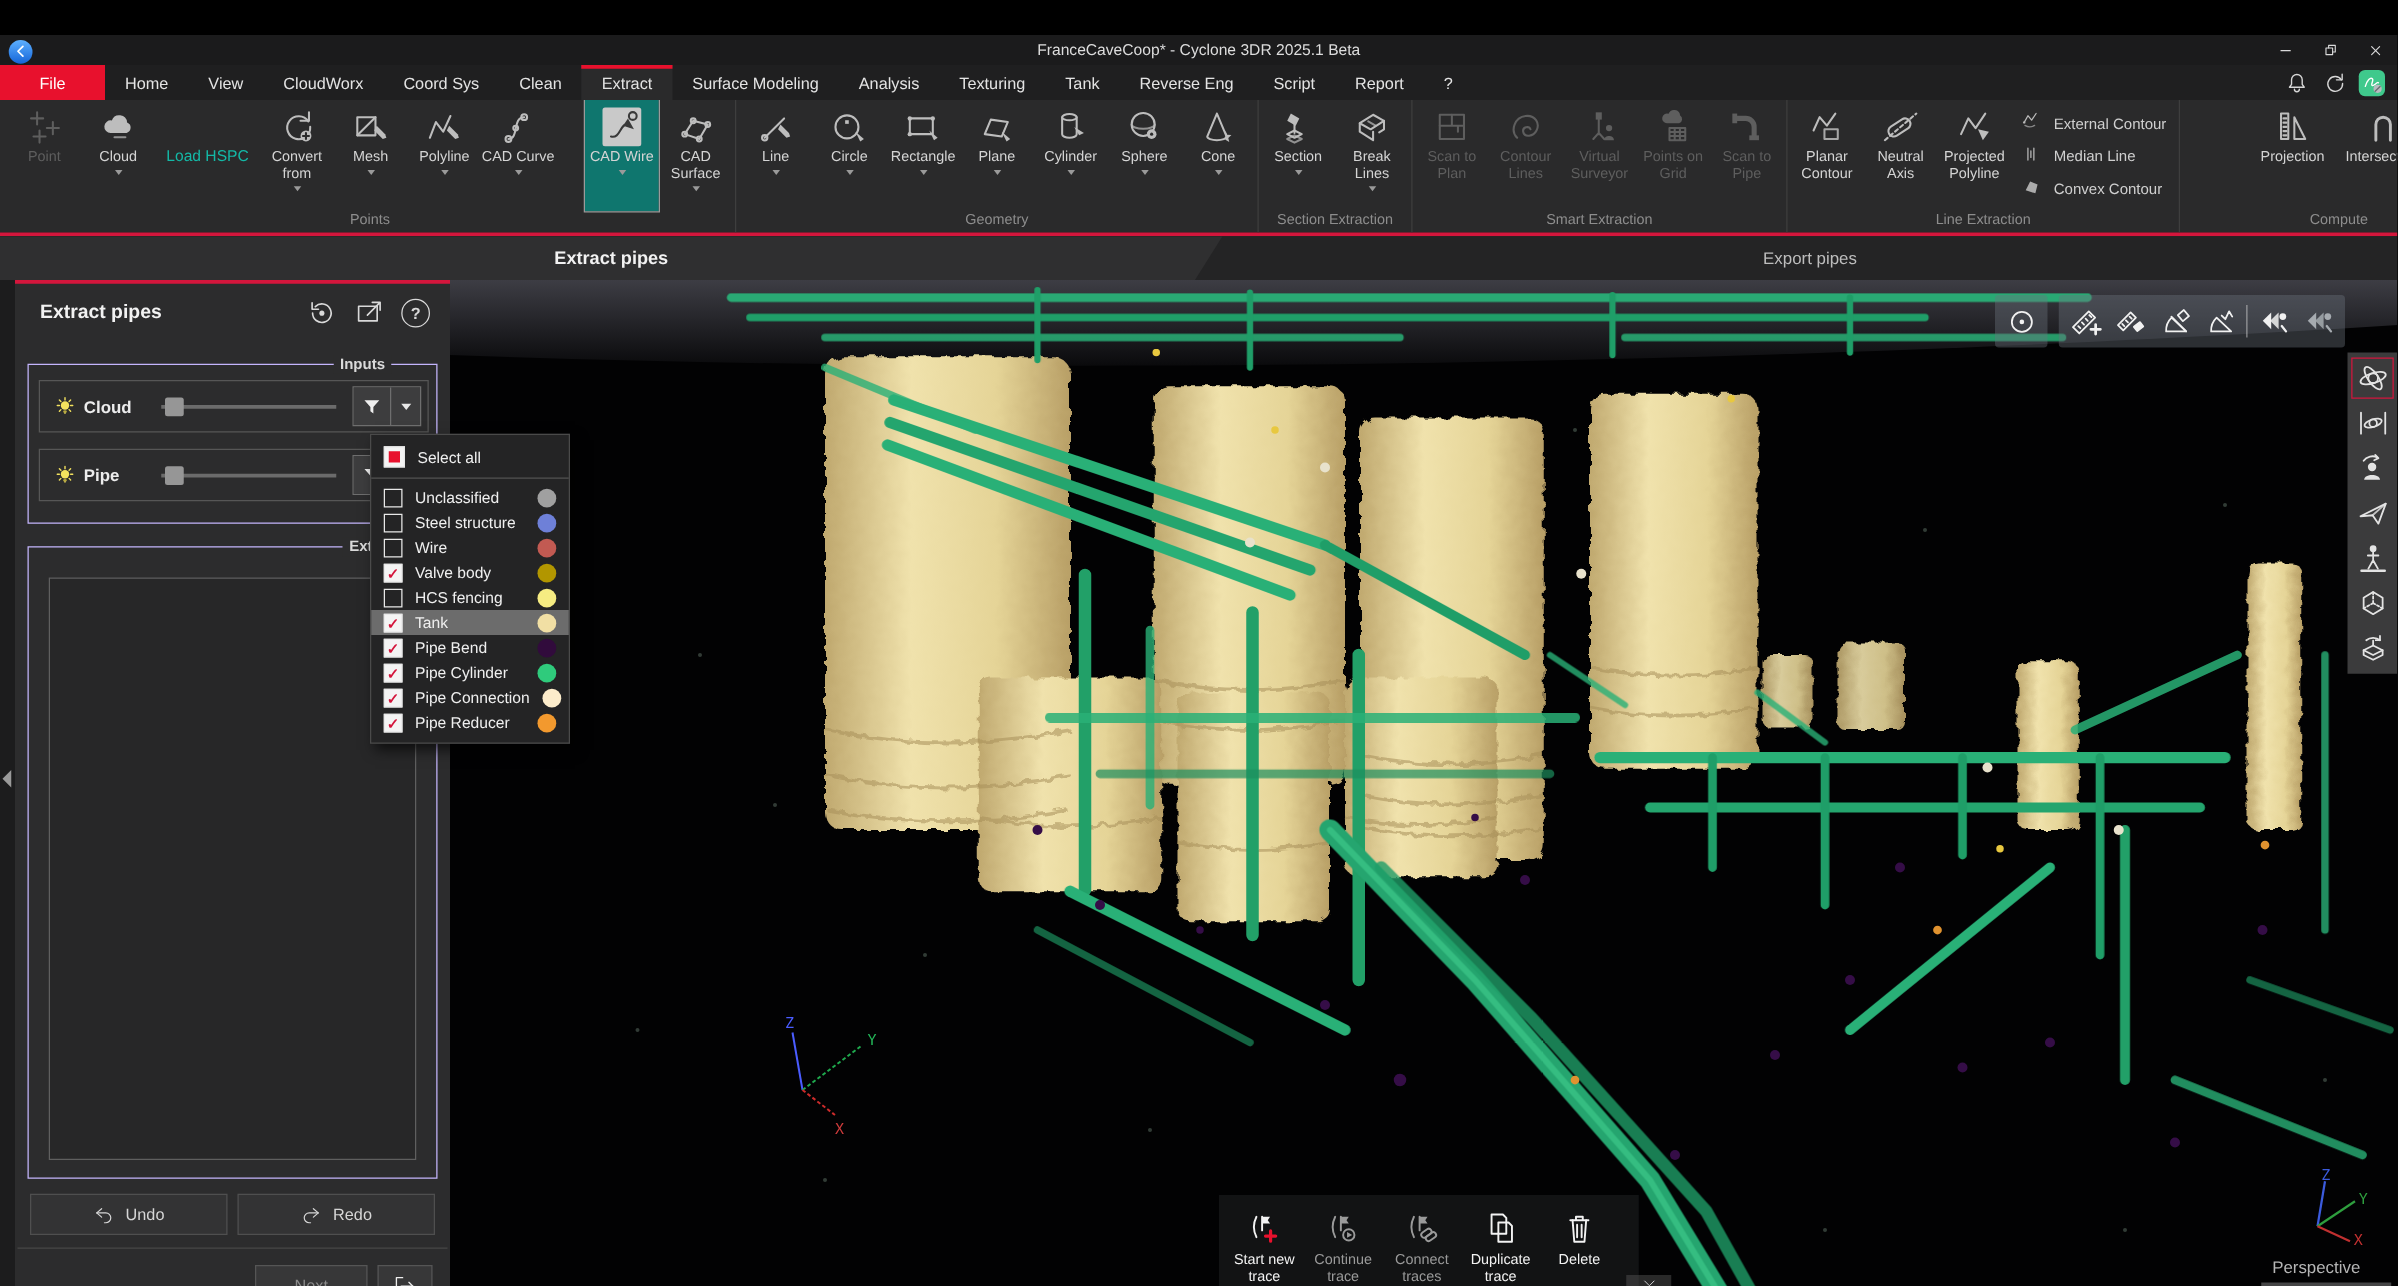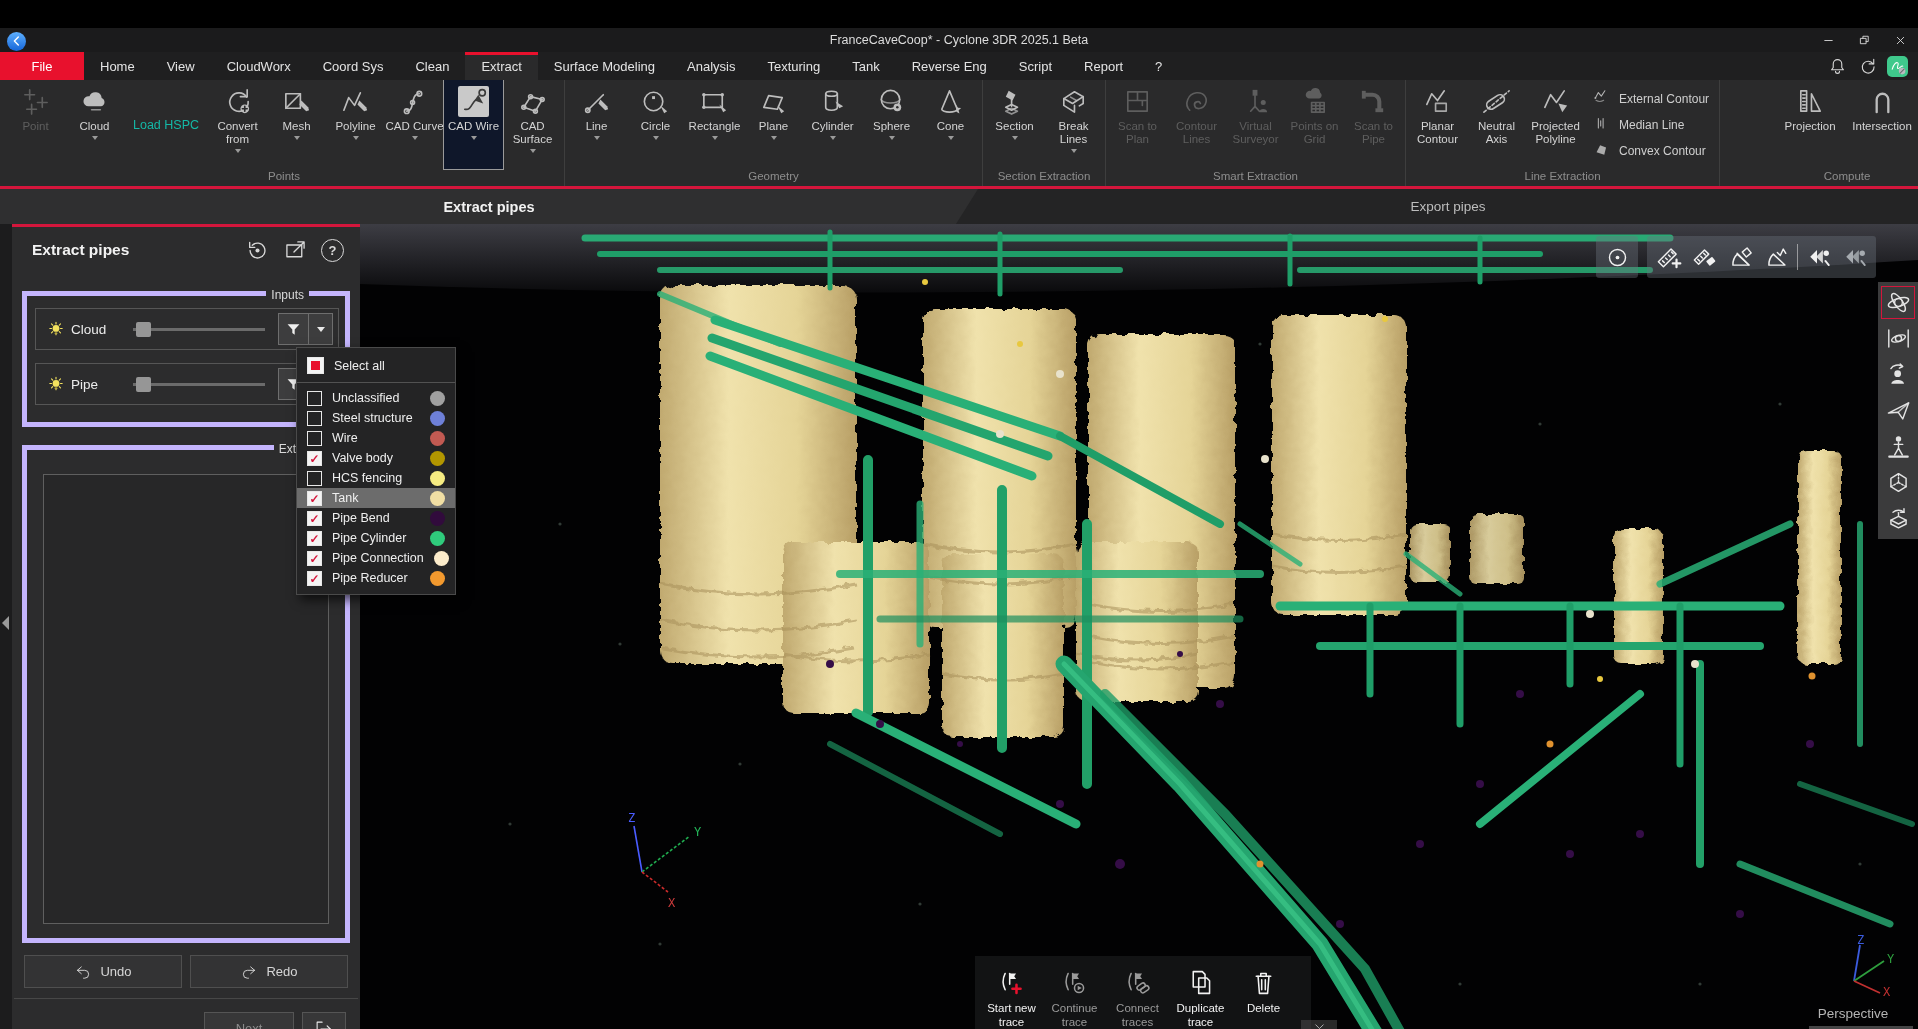--- a/index.html
+++ b/index.html
@@ -29,21 +29,21 @@
   
   .ribbon{height:106px;background:#2a2a2b;display:flex;padding-left:4px;overflow:hidden;}
   .rgroup{display:flex;flex-direction:column;border-right:1px solid #3e3e3e;padding:0 2px;flex:none;}
   .ritems{flex:1;display:flex;align-items:stretch;}
   .rname{height:17px;text-align:center;color:#8d8d8d;font-size:11.5px;line-height:15px;}
   .rbtn{width:59px;display:flex;flex-direction:column;align-items:center;padding-top:6px;color:#d4d4d4;flex:none;}
   .rbtn .ric{width:31px;height:31px;color:#bdbdbd;flex:none;}
   .rlab{font-size:11.5px;line-height:1.12;text-align:center;margin-top:3px;}
   .cr{width:0;height:0;border-left:3.5px solid transparent;border-right:3.5px solid transparent;border-top:4px solid #9a9a9a;margin-top:3px;}
   .rbtn.dim,.rbtn.dim .ric{color:#5e5e5e;}
-  .rbtn.sel{outline:1px solid #9a9a9a;background:#0f172a;}
+  .rbtn.sel{outline:1px solid #9a9a9a;background:#0f766e;margin-left:24px;}
   .rbtn.sel .ric{background:#c9c9c9;border-radius:2px;color:#3a3a3a;}
   .rtext{align-self:center;color:#14b8a6;font-size:12.5px;padding:0 9px;white-space:nowrap;}
   .smallcol{display:flex;flex-direction:column;justify-content:center;gap:7px;padding:0 8px;}
   .sbtn{display:flex;align-items:center;gap:7px;color:#cfcfcf;font-size:12px;white-space:nowrap;}
   .sbtn .ric{width:19px;height:19px;color:#b9b9b9;flex:none;}
 
   .redline{height:3px;background:#d4163c;}
 
   
   .cmdbar{height:35px;background:#242425;position:relative;}
@@ -52,21 +52,21 @@
 
   
   .leftrail{position:absolute;left:0;top:196px;bottom:0;width:12px;background:#1c1c1d;}
   .railarrow{position:absolute;left:2px;top:392px;width:0;height:0;border-top:7px solid transparent;border-bottom:7px solid transparent;border-right:7px solid #9a9a9a;}
   .panel{position:absolute;left:12px;top:196px;bottom:0;width:348px;background:#2c2c2d;border-top:3px solid #d4163c;display:flex;flex-direction:column;z-index:6;}
   .phead{height:42px;display:flex;align-items:center;padding:2px 16px 0 20px;flex:none;}
   .ptitle{font-size:15.5px;font-weight:bold;color:#f2f2f2;}
   .phicons{margin-left:auto;display:flex;align-items:center;gap:13px;color:#d9d9d9;}
   .phicon{width:25px;height:25px;}
   .help{width:21px;height:21px;border:1.8px solid #d9d9d9;border-radius:50%;display:flex;align-items:center;justify-content:center;font-size:13px;font-weight:bold;color:#d9d9d9;}
-  .fieldset{position:relative;border:5px solid #c4b5fd;margin:20px 10px 0;flex:none;}
+  .fieldset{position:relative;border:1px solid #c4b5fd;margin:20px 10px 0;flex:none;font-weight:bold;}
   .legend{position:absolute;top:-8px;right:36px;background:#2c2c2d;padding:0 5px;font-size:12px;color:#dadada;line-height:15px;}
   .inputs{padding:12px 6px 4px 8px;}
   .iorow{border:1px solid #565656;height:40px;display:flex;align-items:center;padding:0 5px;margin-bottom:13px;}
   .bulb{width:18px;height:18px;margin:0 6px;flex:none;}
   .iolab{font-size:13.5px;color:#ececec;width:62px;}
   .slider{flex:1;height:3px;background:#6b6b6b;position:relative;margin-right:13px;}
   .handle{position:absolute;left:3px;top:-6px;width:15px;height:15px;background:#969696;border-radius:2px;}
   .filterbtn{display:flex;border:1px solid #6e6e6e;height:30px;flex:none;}
   .fseg{width:29px;display:flex;align-items:center;justify-content:center;background:#3d3d3e;color:#efefef;}
   .fseg .ic{width:19px;height:19px}

